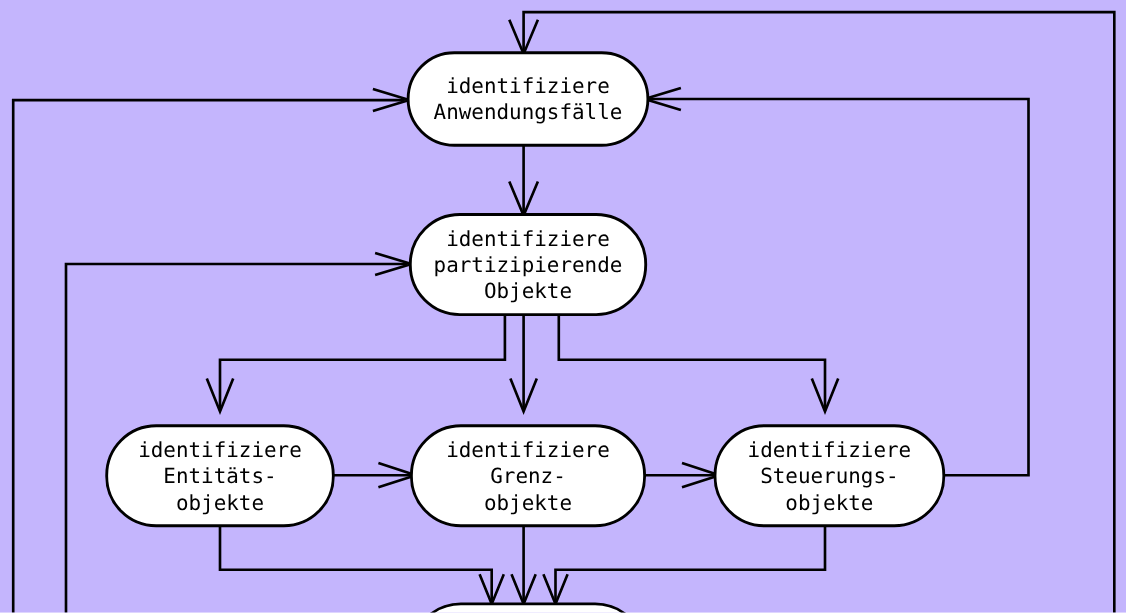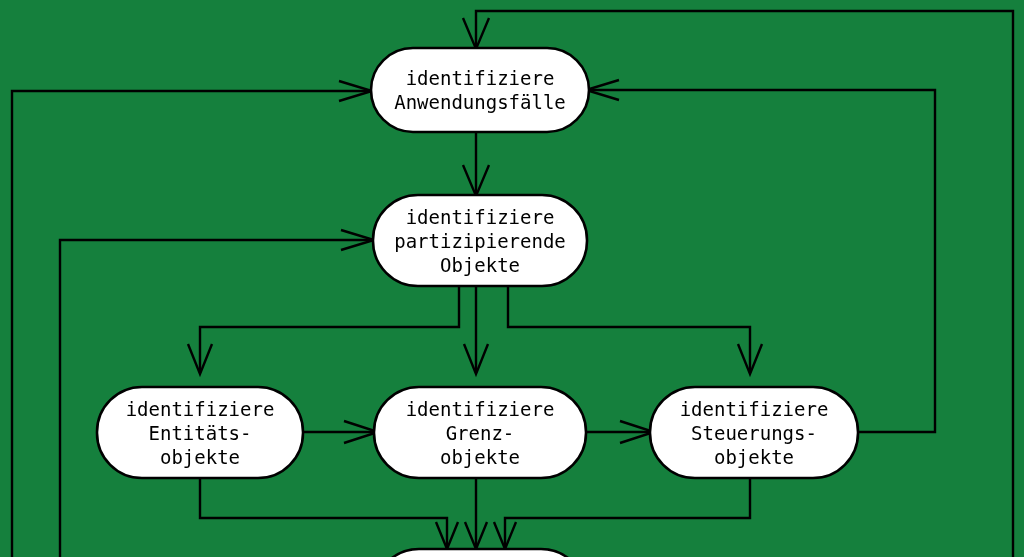--- a/index.html
+++ b/index.html
@@ -10,21 +10,21 @@
   body {
     width: 1024px;
     height: 557px;
     overflow: hidden;
     font-family: "DejaVu Sans Mono", "Liberation Mono", monospace;
   }
   #diagram-root {
     position: relative;
     width: 1024px;
     height: 557px;
-    background: #15803d;
+    background: #c4b5fd;
   }
   svg#flow {
     display: block;
     width: 1024px;
     height: 557px;
   }
   .node-shape {
     fill: #ffffff;
     stroke: #000000;
     stroke-width: 2.6;

